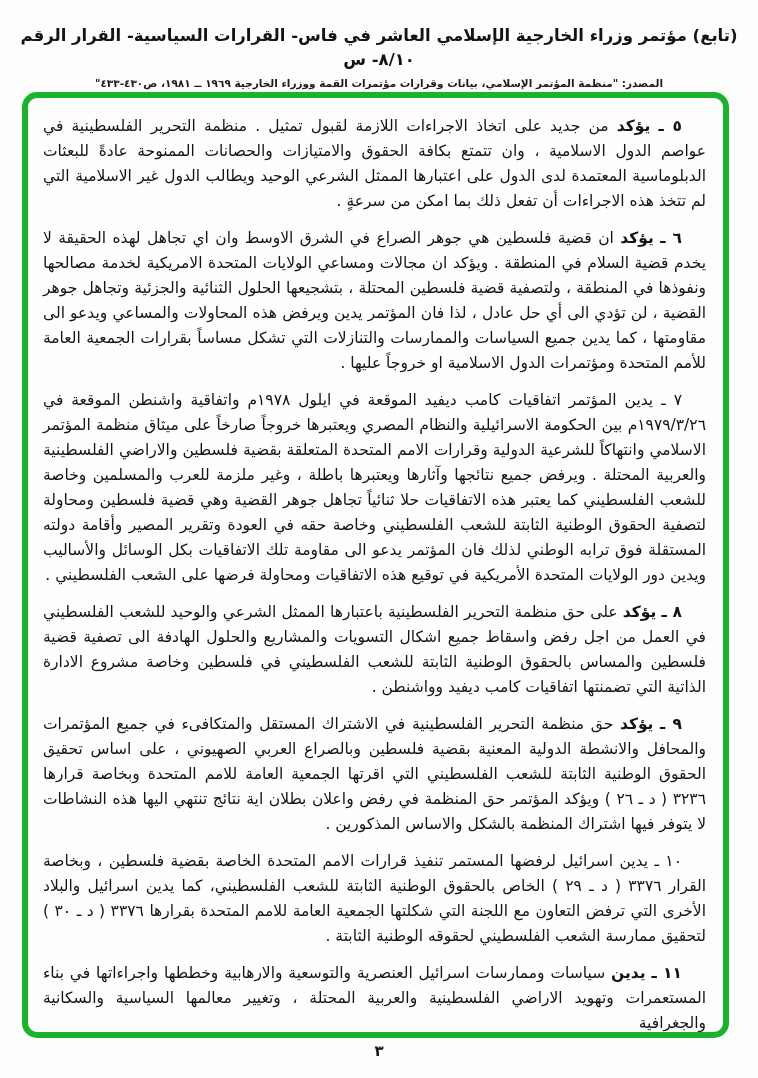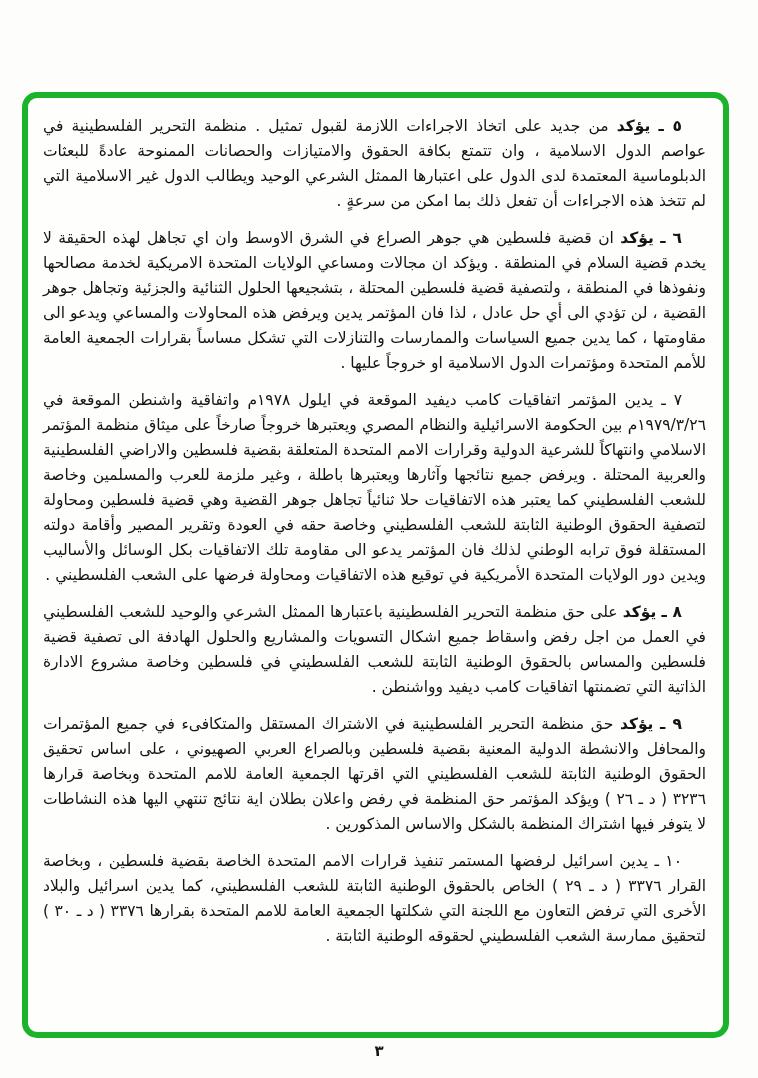--- a/index.html
+++ b/index.html
@@ -70,34 +70,39 @@
     text-align: center;
     font-size: 15px;
     font-weight: bold;
   }
 </style>
 </head>
 <body>
 
 <div class="page">
 
+  <header class="doc-header">
+    <div class="doc-title">(تابع)  مؤتمر وزراء الخارجية الإسلامي العاشر في فاس- القرارات السياسية- القرار الرقم ٨/١٠- س</div>
+    <div class="doc-source">المصدر: "منظمة المؤتمر الإسلامي، بيانات وقرارات مؤتمرات القمة ووزراء الخارجية ١٩٦٩ ــ ١٩٨١، ص٤٣٠-٤٣٣"</div>
+  </header>
 
   <main class="green-box">
 
   <p class="res"><span class="res-num bold">٥ ـ</span> <span class="res-lead bold">يؤكد</span> <span class="res-text">من جديد على اتخاذ الاجراءات اللازمة لقبول تمثيل . منظمة التحرير الفلسطينية في عواصم الدول الاسلامية ، وان تتمتع بكافة الحقوق والامتيازات والحصانات الممنوحة عادةً للبعثات الدبلوماسية المعتمدة لدى الدول على اعتبارها الممثل الشرعي الوحيد ويطالب الدول غير الاسلامية التي لم تتخذ هذه الاجراءات أن تفعل ذلك بما امكن من سرعةٍ .</span></p>
 
   <p class="res"><span class="res-num bold">٦ ـ</span> <span class="res-lead bold">يؤكد</span> <span class="res-text">ان قضية فلسطين هي جوهر الصراع في الشرق الاوسط وان اي تجاهل لهذه الحقيقة لا يخدم قضية السلام في المنطقة . ويؤكد ان مجالات ومساعي الولايات المتحدة الامريكية لخدمة مصالحها ونفوذها في المنطقة ، ولتصفية قضية فلسطين المحتلة ، بتشجيعها الحلول الثنائية والجزئية وتجاهل جوهر القضية ، لن تؤدي الى أي حل عادل ، لذا فان المؤتمر يدين ويرفض هذه المحاولات والمساعي ويدعو الى مقاومتها ، كما يدين جميع السياسات والممارسات والتنازلات التي تشكل مساساً بقرارات الجمعية العامة للأمم المتحدة ومؤتمرات الدول الاسلامية او خروجاً عليها .</span></p>
 
   <p class="res"><span class="res-num">٧ ـ</span> <span class="res-lead">يدين</span> <span class="res-text">المؤتمر اتفاقيات كامب ديفيد الموقعة في ايلول ١٩٧٨م واتفاقية واشنطن الموقعة في ١٩٧٩/٣/٢٦م بين الحكومة الاسرائيلية والنظام المصري ويعتبرها خروجاً صارخاً على ميثاق منظمة المؤتمر الاسلامي وانتهاكاً للشرعية الدولية وقرارات الامم المتحدة المتعلقة بقضية فلسطين والاراضي الفلسطينية والعربية المحتلة . ويرفض جميع نتائجها وآثارها ويعتبرها باطلة ، وغير ملزمة للعرب والمسلمين وخاصة للشعب الفلسطيني كما يعتبر هذه الاتفاقيات حلا ثنائياً تجاهل جوهر القضية وهي قضية فلسطين ومحاولة لتصفية الحقوق الوطنية الثابتة للشعب الفلسطيني وخاصة حقه في العودة وتقرير المصير وأقامة دولته المستقلة فوق ترابه الوطني لذلك فان المؤتمر يدعو الى مقاومة تلك الاتفاقيات بكل الوسائل والأساليب ويدين دور الولايات المتحدة الأمريكية في توقيع هذه الاتفاقيات ومحاولة فرضها على الشعب الفلسطيني .</span></p>
 
   <p class="res"><span class="res-num bold">٨ ـ</span> <span class="res-lead bold">يؤكد</span> <span class="res-text">على حق منظمة التحرير الفلسطينية باعتبارها الممثل الشرعي والوحيد للشعب الفلسطيني في العمل من اجل رفض واسقاط جميع اشكال التسويات والمشاريع والحلول الهادفة الى تصفية قضية فلسطين والمساس بالحقوق الوطنية الثابتة للشعب الفلسطيني في فلسطين وخاصة مشروع الادارة الذاتية التي تضمنتها اتفاقيات كامب ديفيد وواشنطن .</span></p>
 
   <p class="res"><span class="res-num bold">٩ ـ</span> <span class="res-lead bold">يؤكد</span> <span class="res-text">حق منظمة التحرير الفلسطينية في الاشتراك المستقل والمتكافىء في جميع المؤتمرات والمحافل والانشطة الدولية المعنية بقضية فلسطين وبالصراع العربي الصهيوني ، على اساس تحقيق الحقوق الوطنية الثابتة للشعب الفلسطيني التي اقرتها الجمعية العامة للامم المتحدة وبخاصة قرارها ٣٢٣٦ ( د ـ ٢٦ ) ويؤكد المؤتمر حق المنظمة في رفض واعلان بطلان اية نتائج تنتهي اليها هذه النشاطات لا يتوفر فيها اشتراك المنظمة بالشكل والاساس المذكورين .</span></p>
 
   <p class="res"><span class="res-num">١٠ ـ</span> <span class="res-lead">يدين</span> <span class="res-text">اسرائيل لرفضها المستمر تنفيذ قرارات الامم المتحدة الخاصة بقضية فلسطين ، وبخاصة القرار ٣٣٧٦ ( د ـ ٢٩ ) الخاص بالحقوق الوطنية الثابتة للشعب الفلسطيني، كما يدين اسرائيل والبلاد الأخرى التي ترفض التعاون مع اللجنة التي شكلتها الجمعية العامة للامم المتحدة بقرارها ٣٣٧٦ ( د ـ ٣٠ ) لتحقيق ممارسة الشعب الفلسطيني لحقوقه الوطنية الثابتة .</span></p>
 
+  <p class="res"><span class="res-num bold">١١ ـ</span> <span class="res-lead bold">يدين</span> <span class="res-text">سياسات وممارسات اسرائيل العنصرية والتوسعية والارهابية وخططها واجراءاتها في بناء المستعمرات وتهويد الاراضي الفلسطينية والعربية المحتلة ، وتغيير معالمها السياسية والسكانية والجغرافية</span></p>
 </main>
 
   <footer>
     <div class="page-number">٣</div>
   </footer>
 
 </div>
 
 </body></html>

